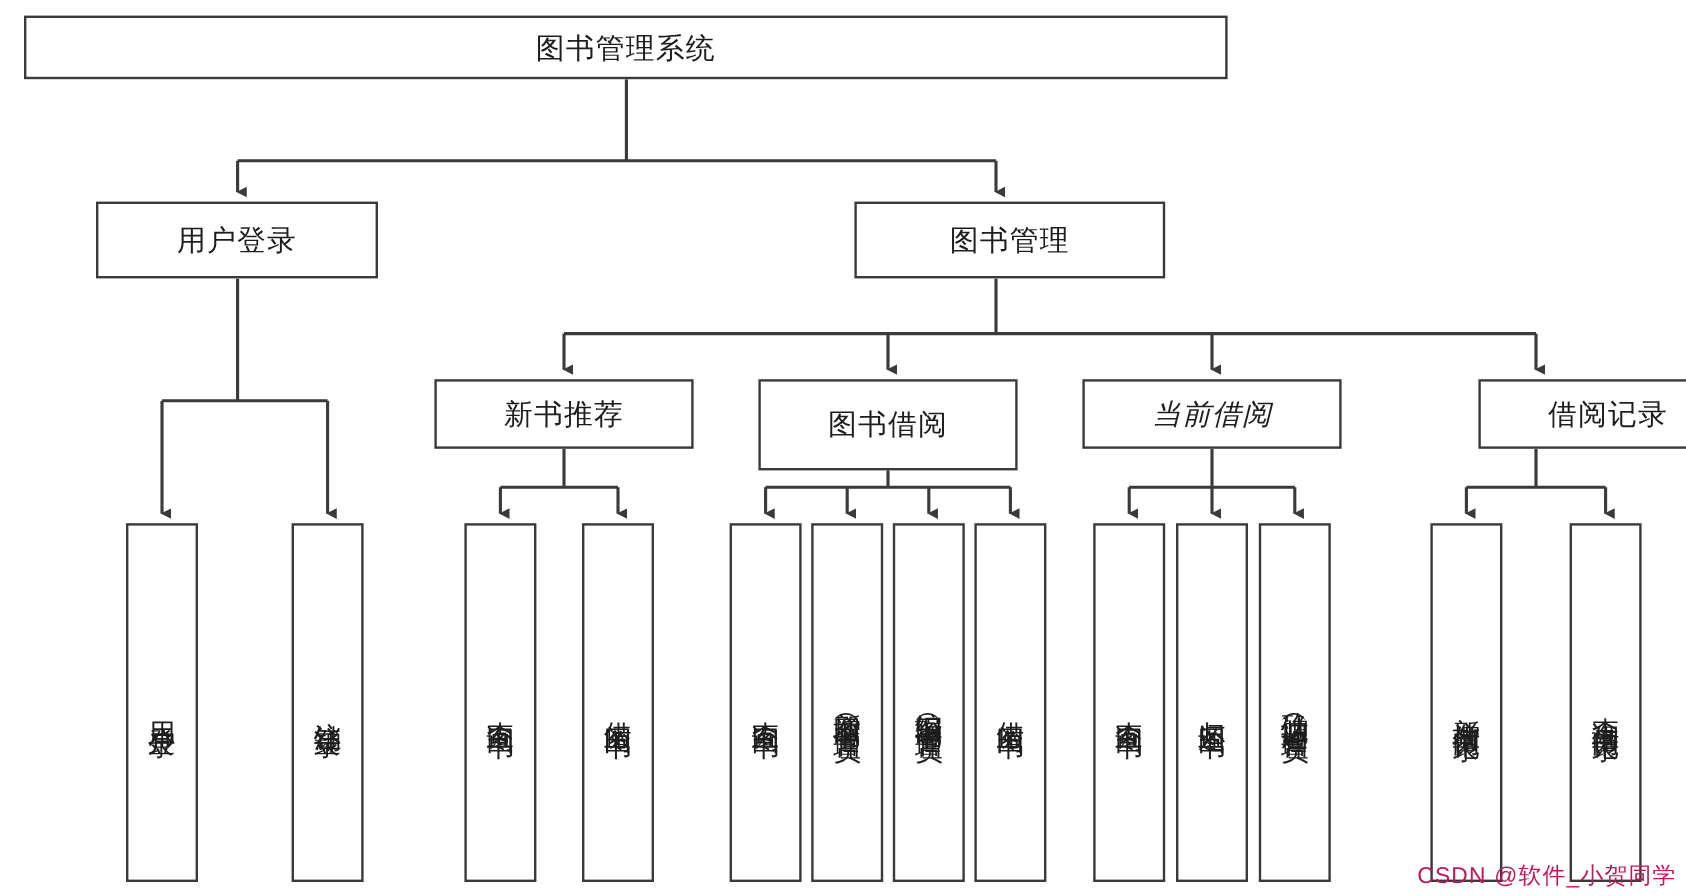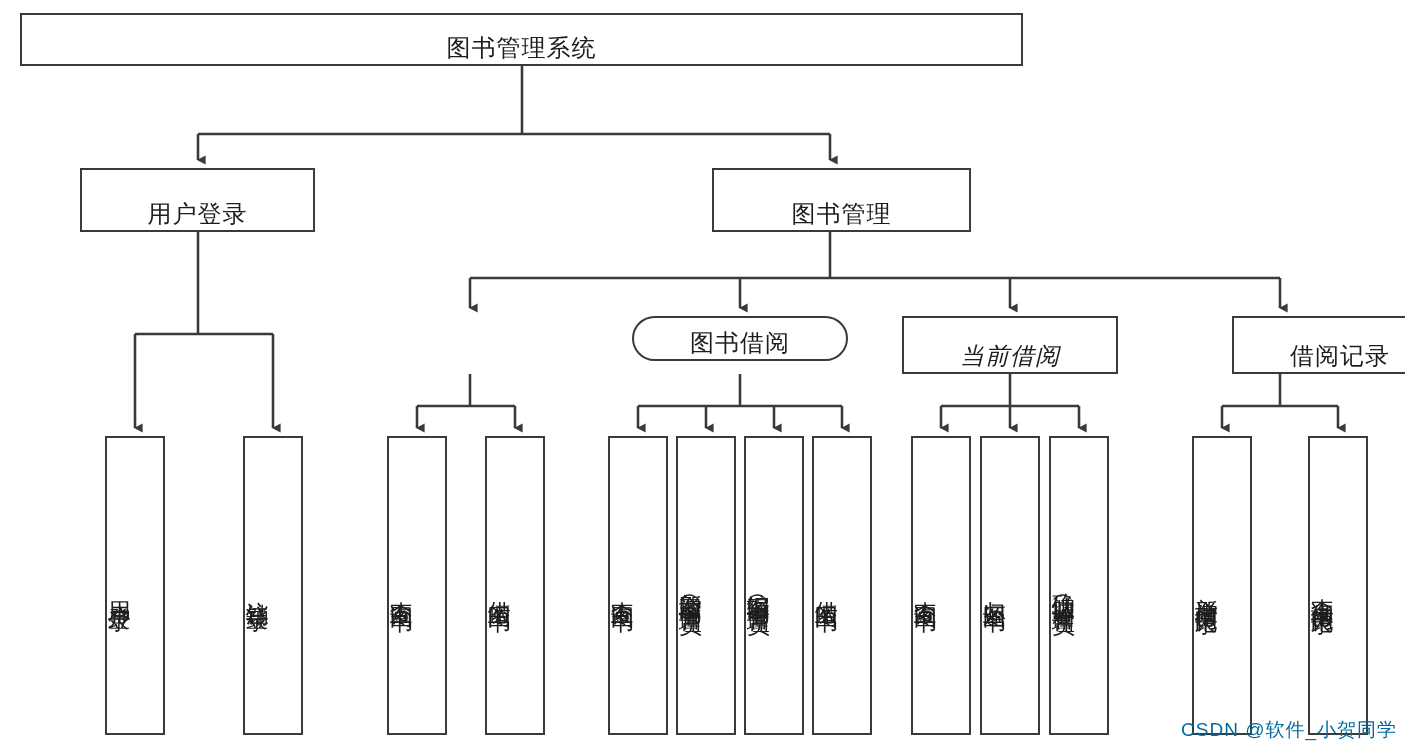--- a/index.html
+++ b/index.html
@@ -5,39 +5,39 @@
   html,body{margin:0;padding:0;background:#ffffff;}
   body{font-family:"Liberation Sans","DejaVu Sans",sans-serif;}
   #canvas{position:relative;width:1405px;height:747px;background:#ffffff;overflow:hidden;}
   #links{position:absolute;left:0;top:0;width:1405px;height:747px;}
   .node{
     position:absolute;
     box-sizing:border-box;
     border:2.5px solid #3a3a3a;
     background:#ffffff;
     display:flex;
-    align-items:flex-end;
+    align-items:center;
     justify-content:center;
     color:#1d1d1d;
   }
   .node.h{font-size:24px;letter-spacing:1px;}
   .node.v{
     writing-mode:vertical-rl;
     text-orientation:upright;
     font-size:23px;
     letter-spacing:3px;
     padding-top:6px;
   }
   .node.v .lbl{writing-mode:vertical-rl;text-orientation:upright;line-height:1.08;}
   .watermark{
     position:absolute;
     right:8px;
     bottom:4px;
     font-size:19px;
-    color:#0369a1;
+    color:#be185d;
     letter-spacing:1px;
     white-space:nowrap;
     user-select:none;
   }
 </style>
 </head>
 <body>
 
 <div id="canvas">
 
@@ -95,21 +95,24 @@
     <span class="lbl">图书管理系统</span>
   </div>
 
   <div class="node h" style="left:80px;top:168px;width:235px;height:64px;">
     <span class="lbl">用户登录</span>
   </div>
   <div class="node h" style="left:712px;top:168px;width:259px;height:64px;">
     <span class="lbl">图书管理</span>
   </div>
 
-  <div class="node h" style="left:632px;top:316px;width:216px;height:45px;border-radius:24px;">
+  <div class="node h" style="left:362px;top:316px;width:216px;height:58px;">
+    <span class="lbl">新书推荐</span>
+  </div>
+  <div class="node h" style="left:632px;top:316px;width:216px;height:76px;">
     <span class="lbl">图书借阅</span>
   </div>
   <div class="node h" style="left:902px;top:316px;width:216px;height:58px;font-style:italic;">
     <span class="lbl">当前借阅</span>
   </div>
   <div class="node h" style="left:1232px;top:316px;width:216px;height:58px;">
     <span class="lbl">借阅记录</span>
   </div>
 
   <div class="node v" style="left:105px;top:436px;width:60px;height:299px;">

